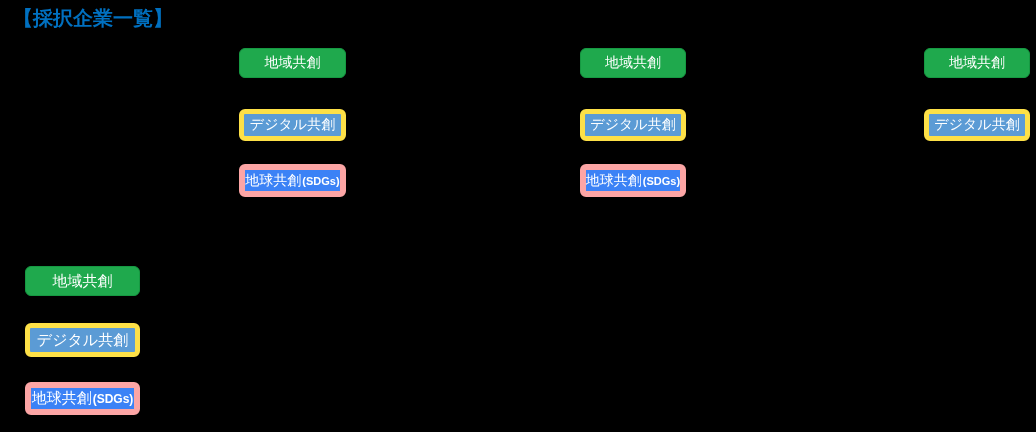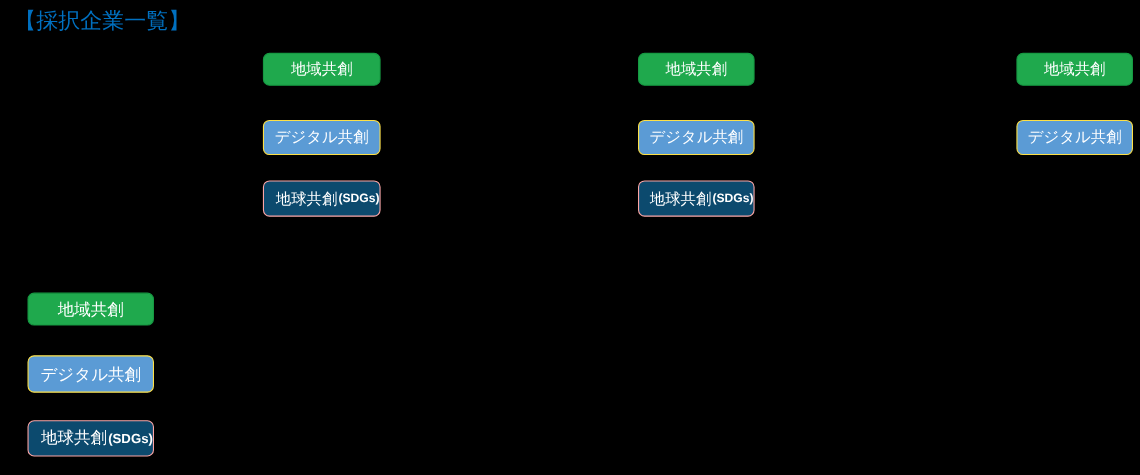--- a/index.html
+++ b/index.html
@@ -13,21 +13,21 @@
     height: 432px;
     background: #000000;
     overflow: hidden;
     font-family: "Liberation Sans", "DejaVu Sans", sans-serif;
   }
   .page-title {
     position: absolute;
     left: 13px;
     top: 5px;
     font-size: 20px;
-    font-weight: normal;
+    font-weight: bold;
     color: #0070C0;
     letter-spacing: 0px;
     white-space: nowrap;
   }
   .badge {
     position: absolute;
     display: flex;
     align-items: center;
     justify-content: center;
     border-radius: 6px;
@@ -40,26 +40,25 @@
     font-size: 11px;
     margin-left: 1px;
     font-weight: bold;
   }
   .badge-green {
     background: #1FA94D;
     border: 1px solid #169942;
   }
   .badge-blue {
     background: #5B9BD5;
-    border: 1px solid #fde047;
+    border: 5px solid #fde047;
   }
   .badge-red {
-    background: #0c4a6e;
-    border: 1px solid #fca5a5;
-    justify-content: flex-end;
+    background: #3b82f6;
+    border: 6px solid #fca5a5;
   }
   
   .c1 { left: 239px; width: 107px; }
   .c1.r1 { top: 48px;  height: 30px; }
   .c1.r2 { top: 109px; height: 32px; }
   .c1.r3 { top: 164px; height: 33px; }
   
   .c2 { left: 580px; width: 106px; }
   .c2.r1 { top: 48px;  height: 30px; }
   .c2.r2 { top: 109px; height: 32px; }

